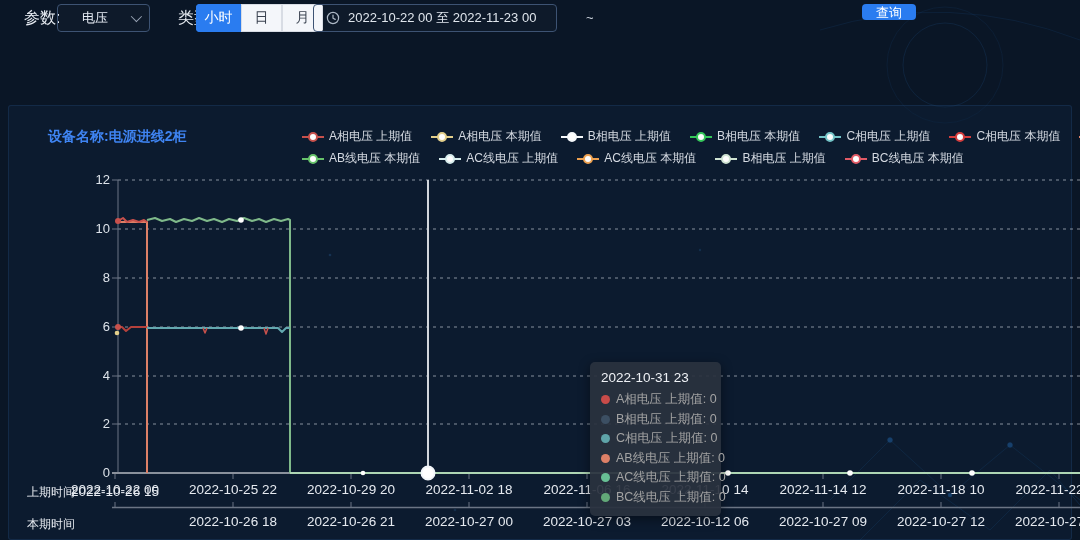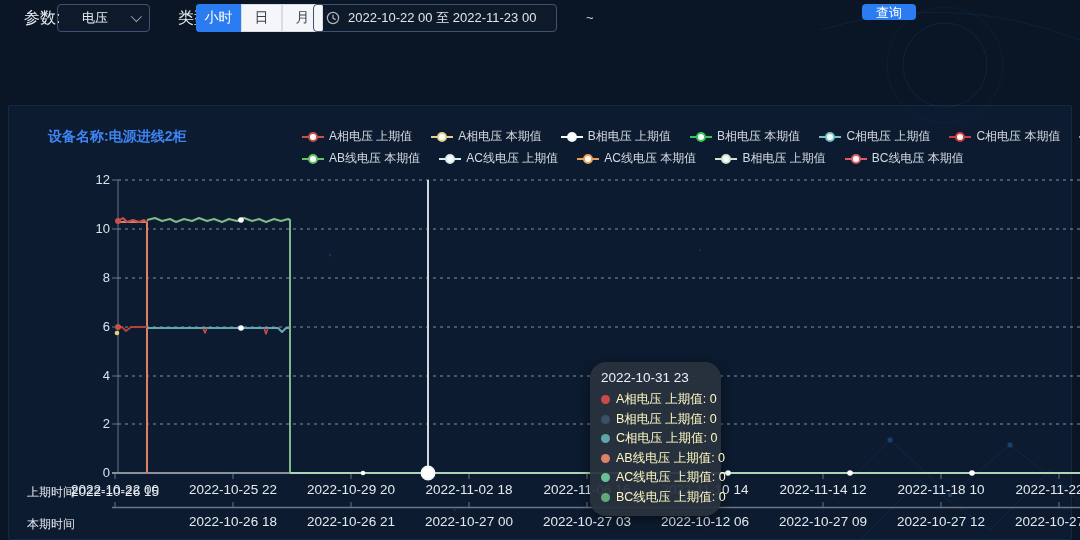--- a/index.html
+++ b/index.html
@@ -47,25 +47,25 @@
   .lg-ic .line { width:7px; height:2px; background:var(--c); }
   .lg-ic .ring { width:10px; height:10px; border:2px solid var(--c); border-radius:50%; background:#fdfdfd; margin:0 -1px; }
   .legend-item .lbl { font-size:12px; color:#d5dae2; }
   
   .ytick { position:absolute; width:30px; text-align:right; font-size:13px; color:#dde3ea; }
   .xlabel { position:absolute; width:122px; text-align:center; font-size:13.5px; color:#e6eaf0; }
   .axis-name { position:absolute; left:27px; font-size:12px; color:#e6eaf0; }
   
   .tooltip {
     position:absolute; left:590px; top:362px; width:131px;
-    background:rgba(42,50,62,0.93); border-radius:16px; padding:8px 11px 9px 11px;
+    background:rgba(42,50,62,0.93); border-radius:5px; padding:8px 11px 9px 11px;
     box-shadow:0 3px 12px rgba(0,0,0,0.45); z-index:30;
   }
   .tooltip .tt-title { font-size:13.5px; color:#eef1f5; margin-bottom:5px; }
-  .tooltip .tt-row { display:flex; align-items:center; gap:6px; height:19.5px; font-size:12.5px; color:#fef9c3; white-space:nowrap; }
+  .tooltip .tt-row { display:flex; align-items:center; gap:6px; height:19.5px; font-size:12.5px; color:#a3a3a3; white-space:nowrap; }
   .tt-dot { width:9px; height:9px; border-radius:50%; background:var(--c); flex:0 0 9px; }
   svg.chart, svg.deco { position:absolute; left:0; top:0; }
   .clock-ic { flex:0 0 14px; }
 </style>
 </head>
 <body>
 
 <svg class="deco" width="1080" height="540">
   <circle cx="945" cy="65" r="42" fill="none" stroke="#1a4a80" stroke-opacity="0.25"></circle>
   <circle cx="945" cy="65" r="58" fill="none" stroke="#1a4a80" stroke-opacity="0.16"></circle>

